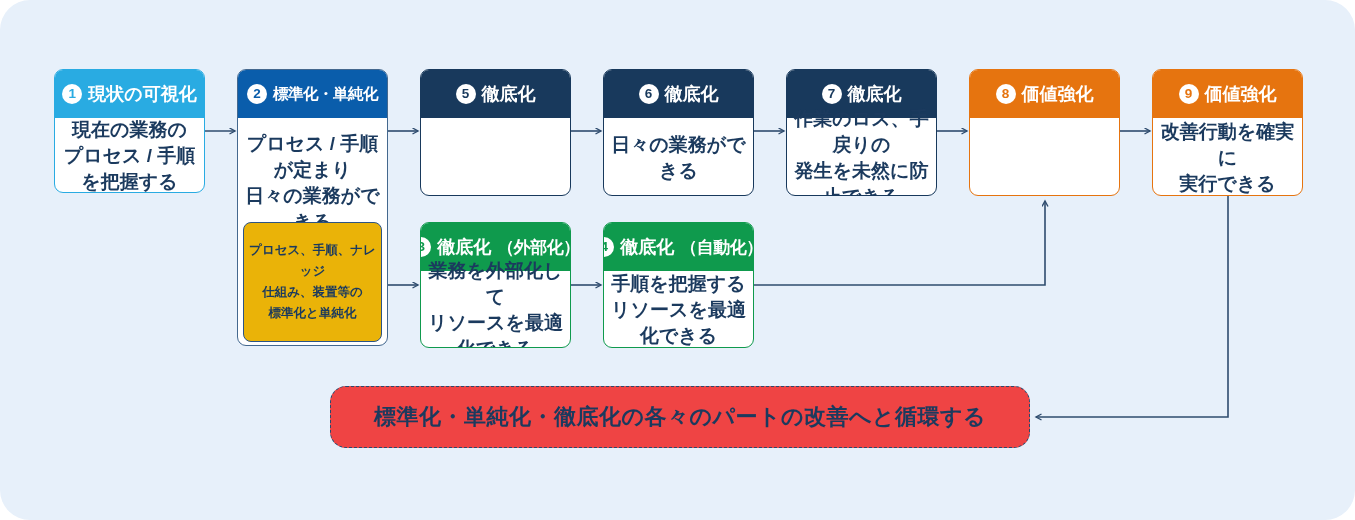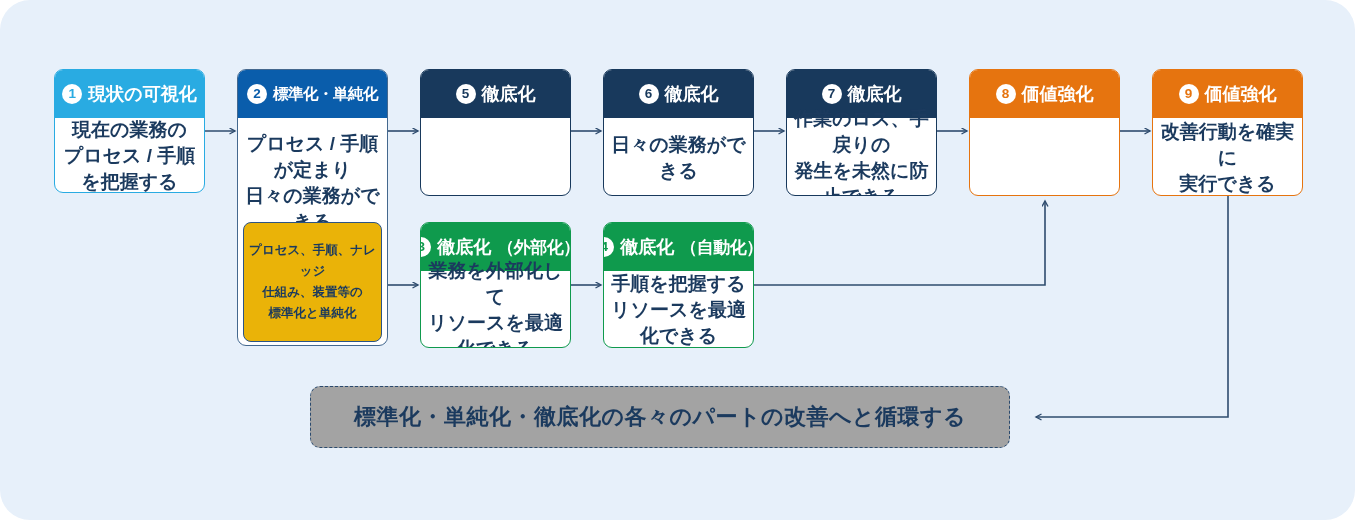--- a/index.html
+++ b/index.html
@@ -32,21 +32,21 @@
   .hd-blue{background:#0A5DAB;}   .bd-blue{border-color:#44688E;}   .bt-blue{color:#0A5DAB;}
   .hd-navy{background:#18395C;}   .bd-navy{border-color:#18395C;}   .bt-navy{color:#18395C;}
   .hd-orange{background:#E6740F;} .bd-orange{border-color:#E6740F;} .bt-orange{color:#E6740F;}
   .hd-green{background:#0F9A4D;}  .bd-green{border-color:#0F9A4D;}  .bt-green{color:#0F9A4D;}
 
   .inner-note{position:absolute;left:5px;right:5px;top:152px;bottom:3px;border:1.5px solid #2C5485;border-radius:8px;background:#eab308;display:flex;flex-direction:column;align-items:center;justify-content:center;text-align:center;color:#1B3A5E;font-size:12.5px;font-weight:700;line-height:21px;box-sizing:border-box;}
   .inner-group{display:block;}
   .inner-group + .inner-group{margin-top:9px;}
   .line{display:block;}
 
-  .loop-note{position:absolute;left:310px;top:386px;width:700px;height:62px;border:1.5px dashed #2A4A6E;border-radius:10px;background:#a3a3a3;display:flex;align-items:center;justify-content:center;color:#1B3A5E;font-size:22px;font-weight:800;letter-spacing:0.5px;box-sizing:border-box;}
+  .loop-note{position:absolute;left:330px;top:386px;width:700px;height:62px;border:1.5px dashed #2A4A6E;border-radius:16px;background:#ef4444;display:flex;align-items:center;justify-content:center;color:#1B3A5E;font-size:22px;font-weight:800;letter-spacing:0.5px;box-sizing:border-box;}
 </style>
 </head>
 <body>
 
 <div class="canvas">
 
   <svg class="connectors" viewBox="0 0 1355 520" aria-hidden="true">
     <defs>
       <marker id="arrow" markerWidth="9" markerHeight="9" refX="6" refY="3.5" orient="auto" markerUnits="userSpaceOnUse">
         <path d="M0.5,0.5 L6,3.5 L0.5,6.5" fill="none" stroke="#2F4C6E" stroke-width="1.4"></path>

